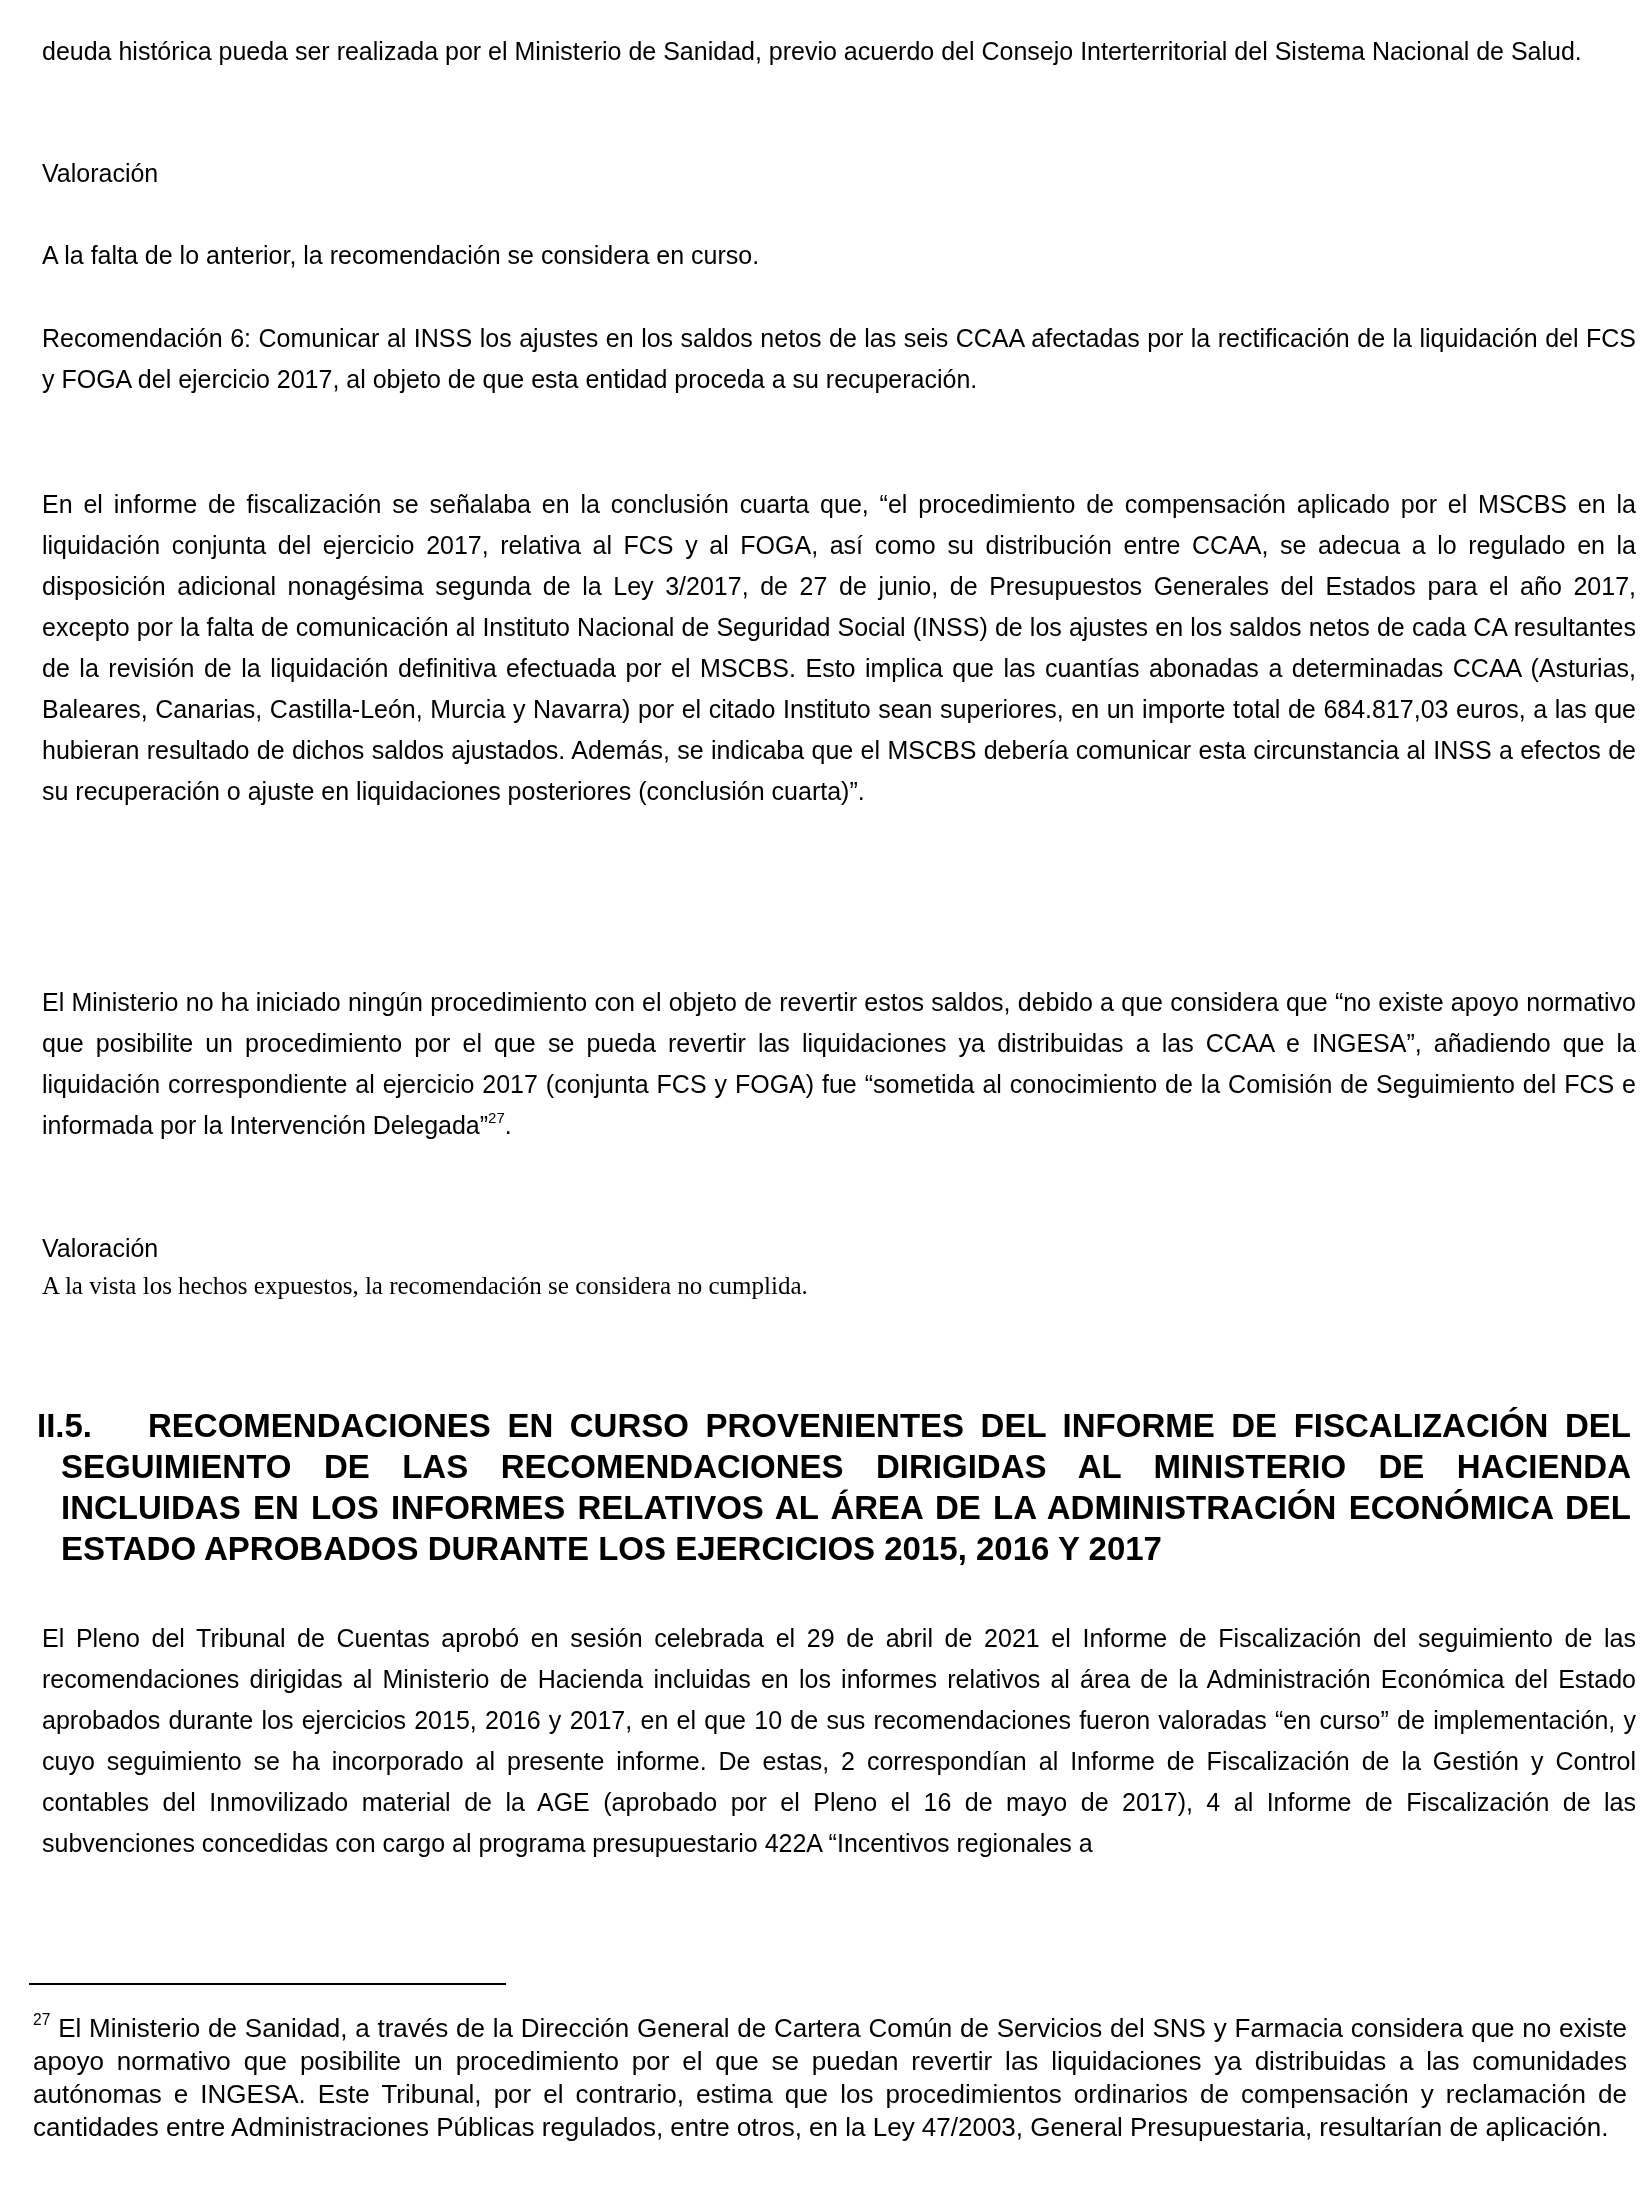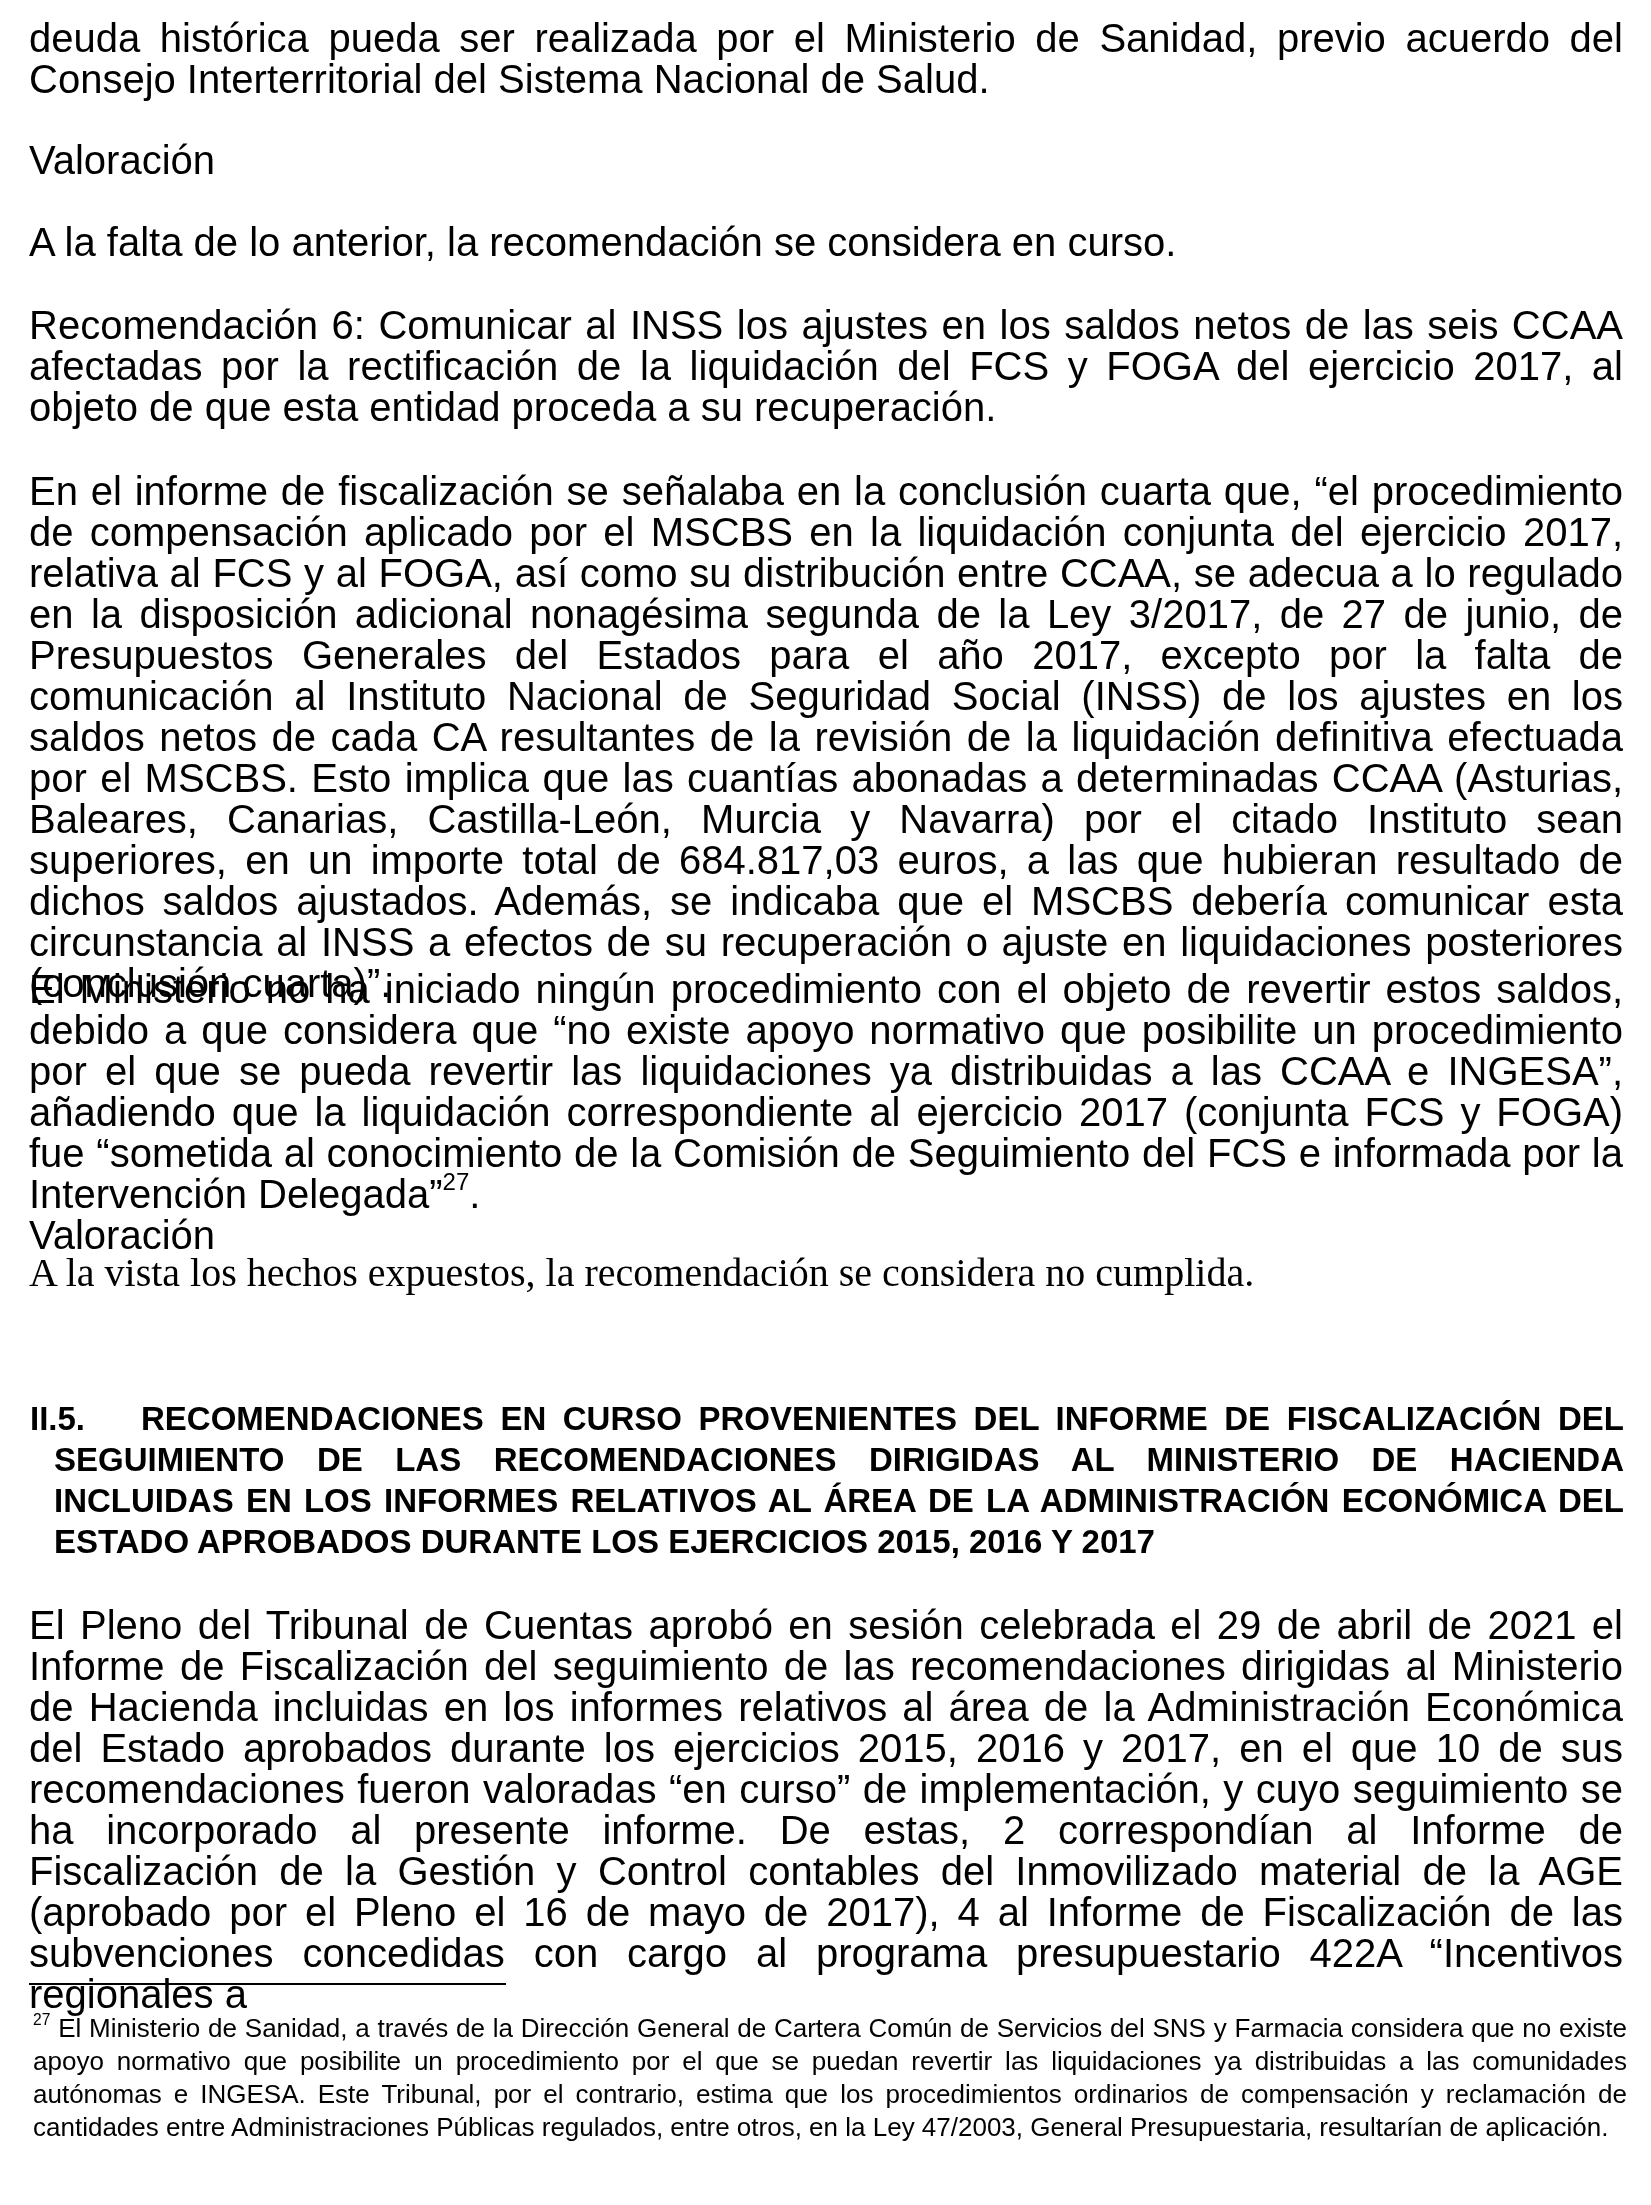--- a/index.html
+++ b/index.html
@@ -14,40 +14,40 @@
   .page {
     position: absolute;
     left: 29px;
     top: 0;
     width: 1594px;
   }
   .p {
     position: absolute;
     left: 0;
     width: 1594px;
-    font-size: 40px;
+    font-size: 25px;
     line-height: 41px;
     text-align: justify;
-    margin: 0;
+    margin: 13px;
   }
   .p.last-left { text-align-last: left; }
   .u { text-underline-offset: 4.8px; text-decoration-thickness: 2.4px; }
   .b { font-weight: normal; }
   .i { }
   sup { font-size: 0.6em; line-height: 0; vertical-align: 0.75em; }
   .heading {
     position: absolute;
     left: 0;
     width: 1594px;
     font-size: 33px;
     line-height: 41px;
     font-weight: bold;
     text-align: justify;
     text-align-last: left;
-    margin: 1px;
+    margin: 8px;
     padding-left: 24px;
     text-indent: -24px;
     box-sizing: border-box;
   }
   .heading .num { display: inline-block; width: 111px; text-indent: 0; }
   .fn-rule {
     position: absolute;
     left: 0;
     top: 1983px;
     width: 477px;

